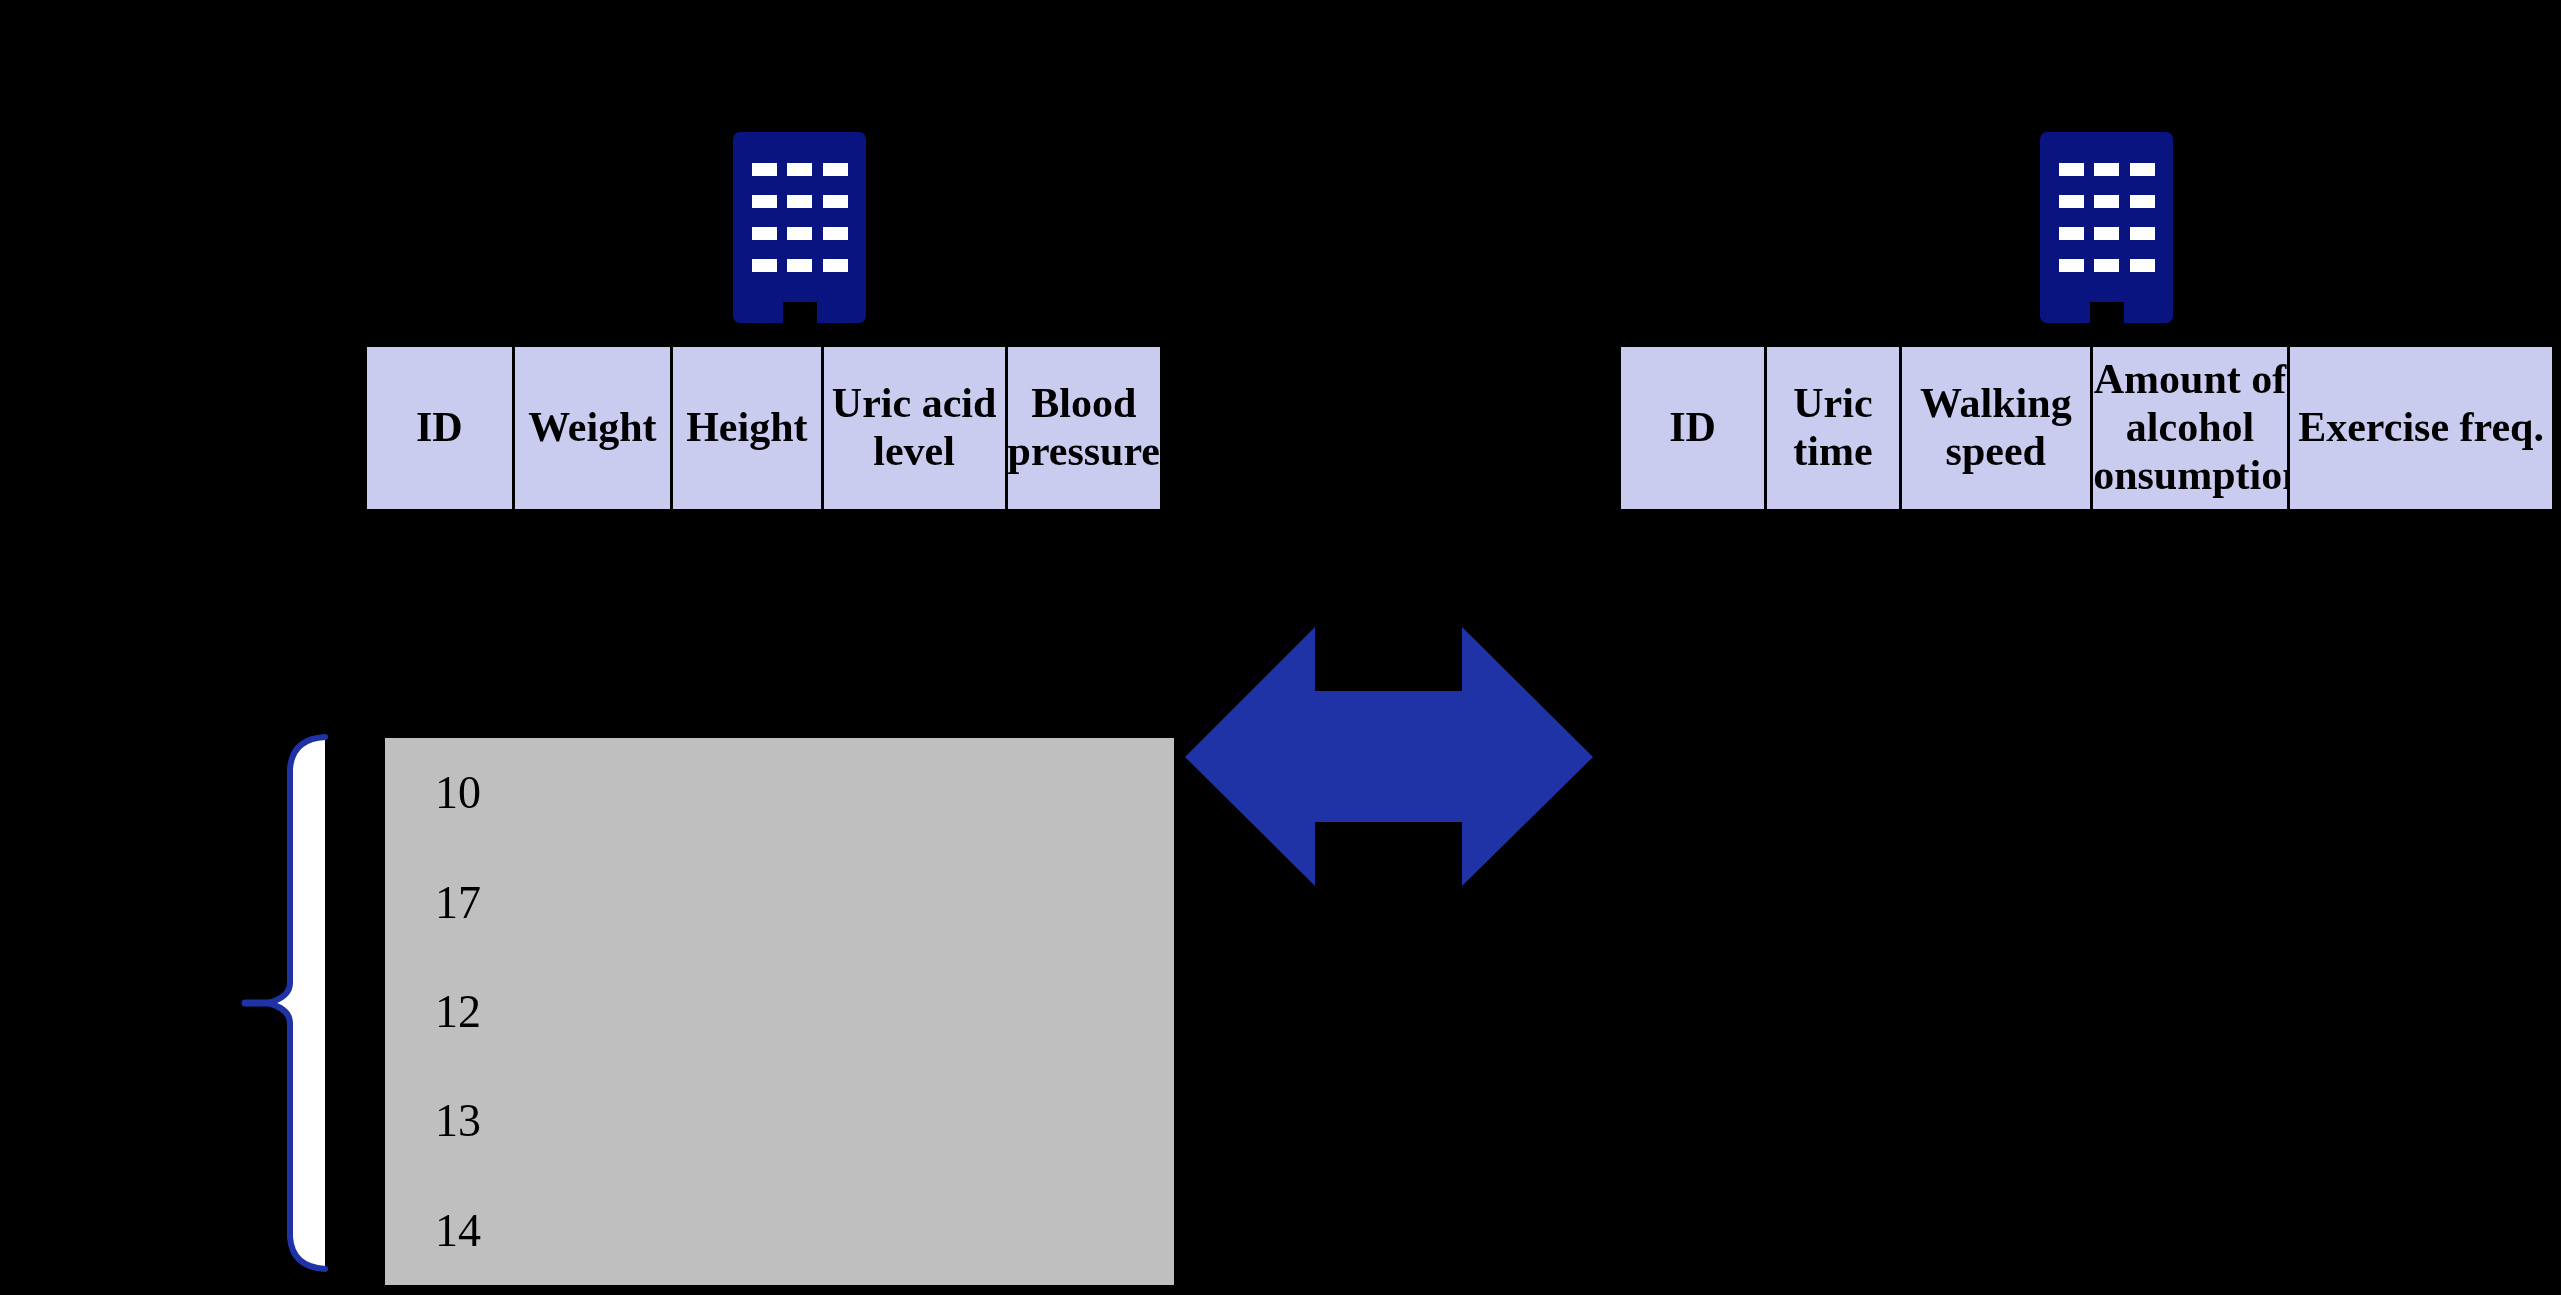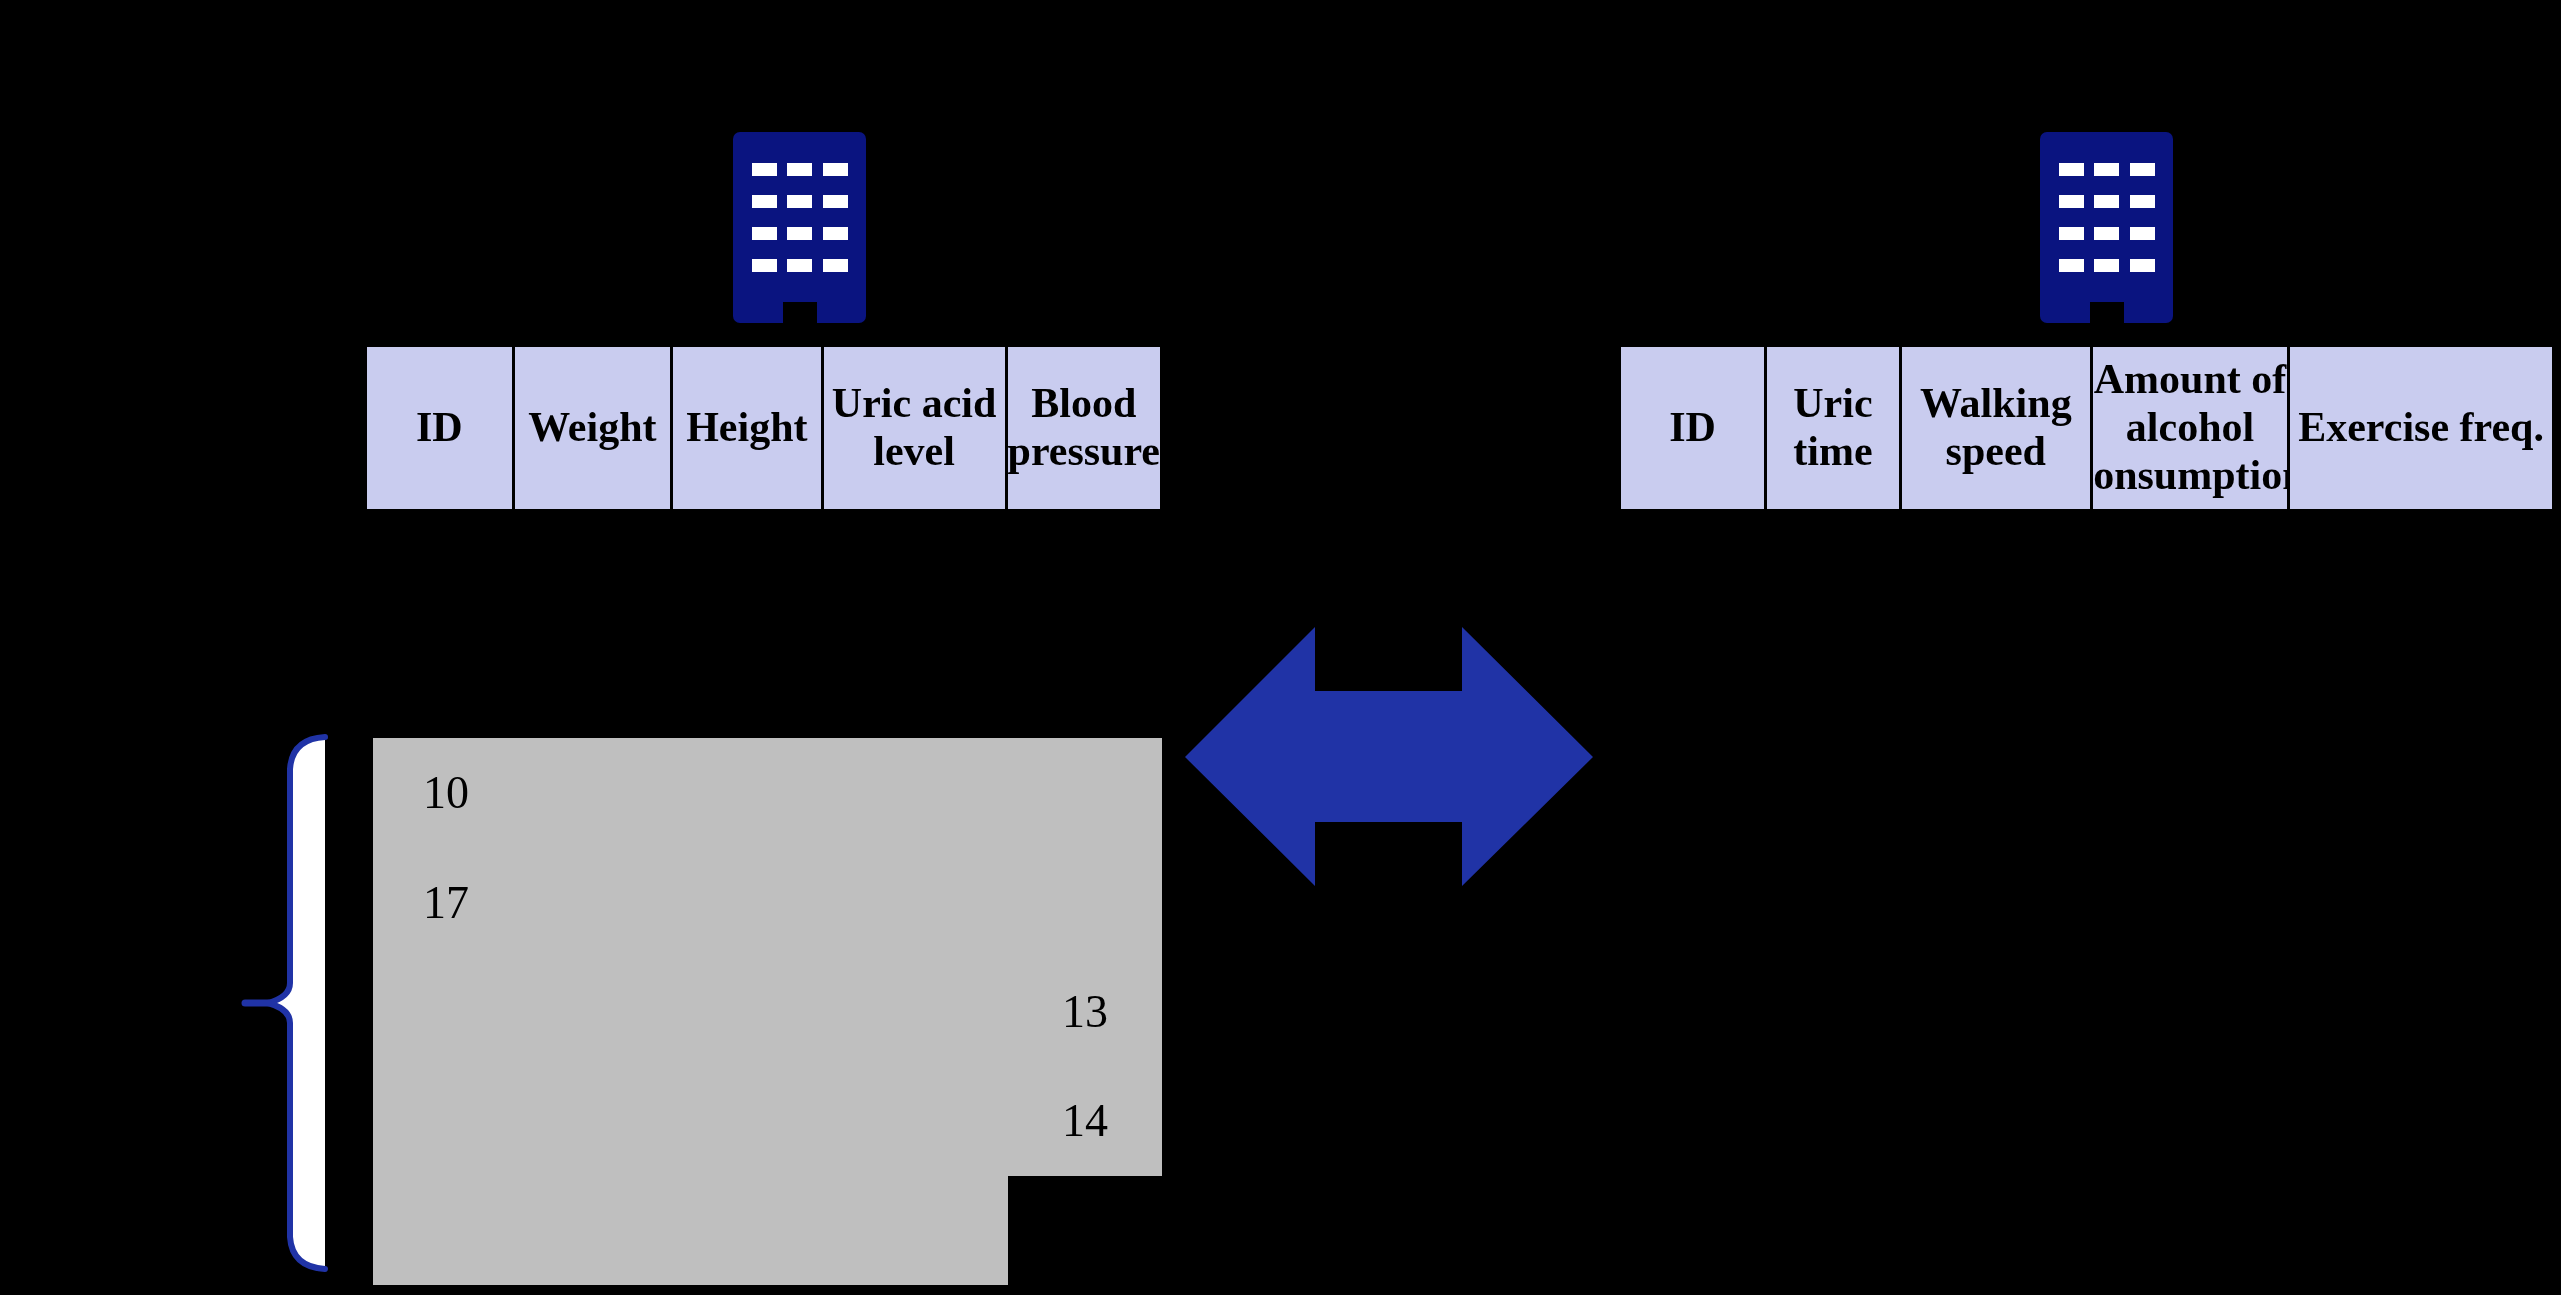--- a/index.html
+++ b/index.html
@@ -44,21 +44,21 @@
     text-align: center;
     font-weight: bold;
     font-size: 42px;
     line-height: 1.14;
     padding: 0 2px;
     overflow: hidden;
   }
 
   
   #records-table {
-    left: 368px; top: 733px;
+    left: 380px; top: 733px;
     width: 799px; height: 557px;
     display: grid;
     grid-template-columns: 148fr 159fr 151fr 185fr 156fr;
     grid-auto-rows: 1fr;
     background: var(--grid-line, #000);
     padding: 5px;
     box-sizing: border-box;
   }
   .cell {
     background: var(--data-cell-fill, #BFBFBF);
@@ -147,20 +147,21 @@
     <div class="cell"></div>
     <div class="cell"></div>
     <div class="cell"></div>
 
     <div class="cell id-cell">17</div>
     <div class="cell"></div>
     <div class="cell"></div>
     <div class="cell"></div>
     <div class="cell"></div>
 
+    <div class="cell id-cell">12</div>
     <div class="cell"></div>
     <div class="cell"></div>
     <div class="cell"></div>
     <div class="cell"></div>
 
     <div class="cell id-cell">13</div>
     <div class="cell"></div>
     <div class="cell"></div>
     <div class="cell"></div>
     <div class="cell"></div>

